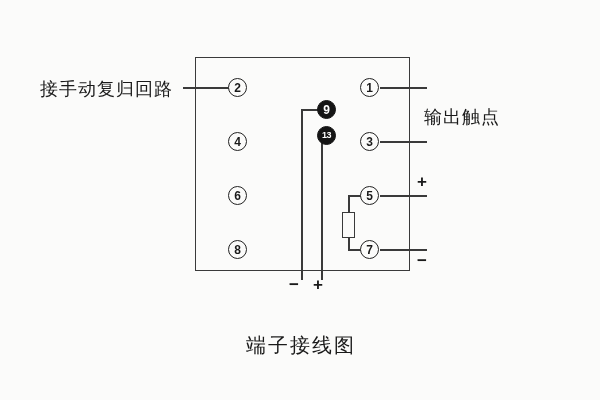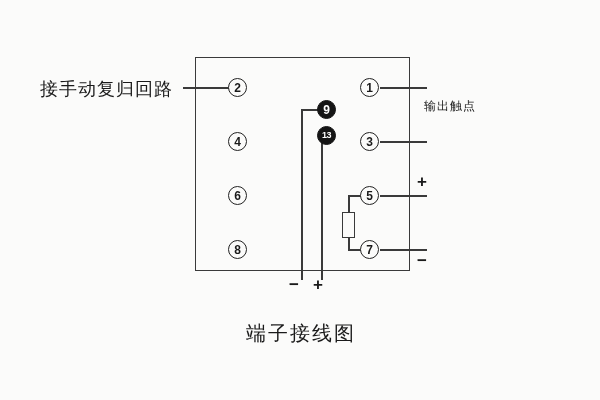--- a/index.html
+++ b/index.html
@@ -54,29 +54,29 @@
 
   
   .resistor {
     position:absolute; left:342px; top:212px; width:13px; height:26px;
     border:1.5px solid #3a3a3a; background:#fbfbfa; z-index:2;
   }
 
   
   .lbl { position:absolute; white-space:nowrap; z-index:4; }
   .lbl-manual{left:40px;top:77px;font-size:18px;letter-spacing:1px}
-  .lbl-output{left:424px;top:98px;font-size:12px;letter-spacing:1px}
+  .lbl-output{left:424px;top:105px;font-size:18px;letter-spacing:1px}
   .lbl-dccur{left:423px;top:214px;font-size:16px;letter-spacing:0.5px}
   .sign{font-size:17px;font-weight:bold}
   .plus-r{left:417px;top:172px}
   .minus-r{left:417px;top:251px}
   .minus-b{left:289px;top:275px}
   .plus-b{left:313px;top:275px}
   .lbl-aux{left:256px;top:293px;font-size:17px;letter-spacing:0.5px}
-  .title{left:246px;top:320px;font-size:20px;letter-spacing:2px}
+  .title{left:246px;top:332px;font-size:20px;letter-spacing:2px}
 </style>
 </head>
 <body>
 
 <div class="canvas">
 
   <div class="box"></div>
 
   <div class="hline w-manual"></div>
   <div class="hline w-out1"></div>

